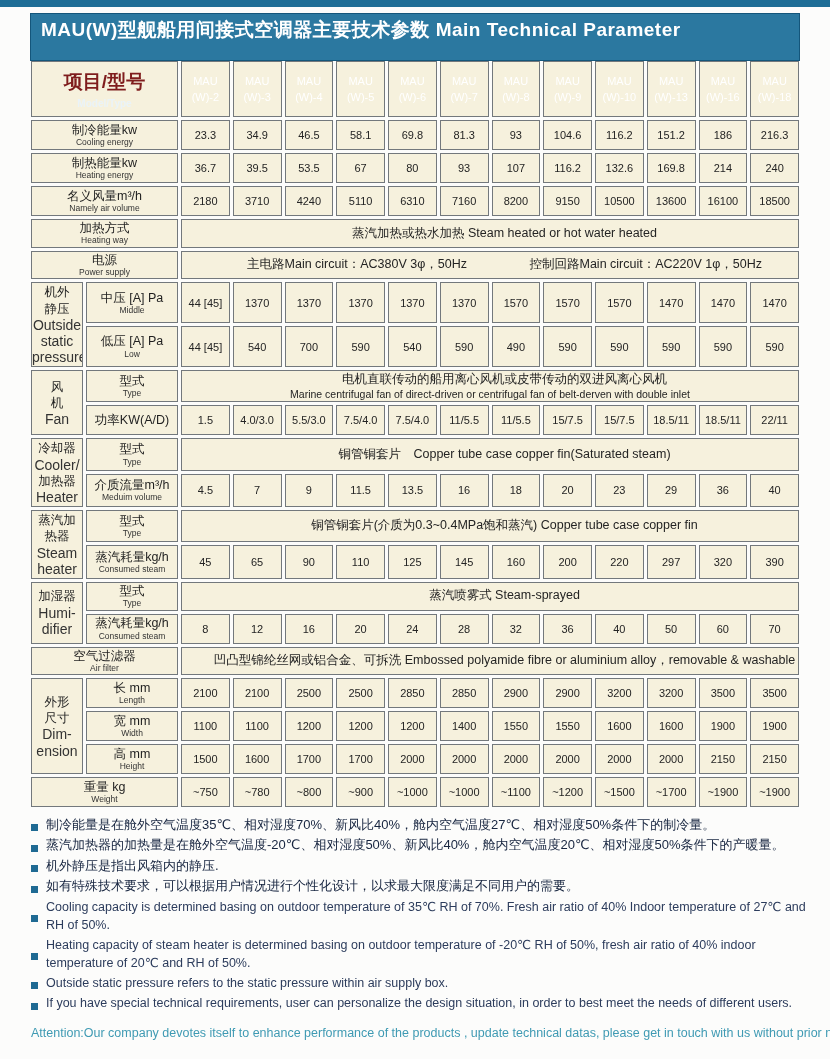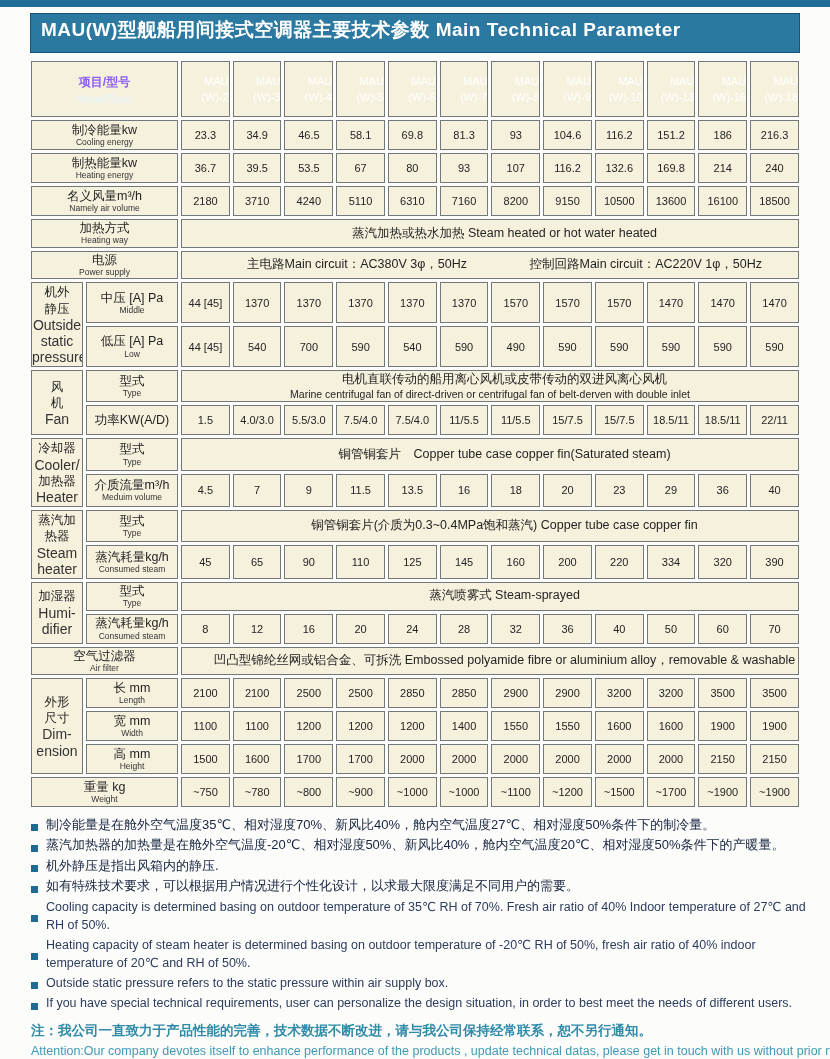--- a/index.html
+++ b/index.html
@@ -3,36 +3,36 @@
 <meta charset="utf-8">
 <style>
   * { box-sizing: border-box; }
   html,body { margin:0; padding:0; background:#ffffff; }
   body { font-family:"Liberation Sans","DejaVu Sans",sans-serif; }
   .page { position:relative; width:830px; height:1059px; background:#fcfcfb; overflow:hidden; }
 
   .top-strip { position:absolute; top:0; left:0; width:830px; height:7px; background:#1e6d96; }
 
   .title-bar {
-    position:absolute; top:13px; left:30px; width:770px; height:40px;
+    position:absolute; top:13px; left:30px; width:770px; height:48px;
     background:#2b78a0; border:1px solid #14567b; color:#ffffff;
     font-size:19px; font-weight:bold; line-height:32px; padding-left:10px;
     letter-spacing:0.5px; white-space:nowrap;
   }
 
   table.spec { position:absolute; top:58px; left:28px; width:774px;
     border-collapse:separate; border-spacing:3px; table-layout:fixed; }
   table.spec th, table.spec td {
     border:1px solid #73787c; background:#f6f1dd; padding:1px 0;
     text-align:center; vertical-align:middle; overflow:hidden;
   }
   th.corner, th.model { background:#2b78a0; border-color:#14567b; color:#fff; height:56px; }
-  th.corner .zh  { color:#8b5cf6; font-size:12px; }
+  th.corner .zh  { color:#7f1d1d; font-size:19px; }
   th.corner .en-sm { color:#eaf3f8; font-size:10px; margin-top:3px; }
-  th.model div { font-size:11px; line-height:1.5; font-weight:normal;text-align:right; }
+  th.model div { font-size:11px; line-height:1.5; font-weight:normal; }
 
   td.label .zh { font-size:12.5px; color:#1f1f1f; line-height:1.15; }
   td.label .en-sm { font-size:8.5px; color:#333; line-height:1.1; margin-top:1px; }
   td.group { padding:2px 0;margin-left:43px; }
   td.group .gzh { font-size:12.5px; color:#1f1f1f; line-height:1.3; }
   td.group .gen { font-size:14px; color:#333; line-height:1.15; }
   td.val { font-size:11px; color:#242424; height:29px; }
   td.spantext { font-size:12.5px; color:#242424; }
   td.spantext .sl1 { font-size:12.5px; line-height:1.25;padding-left:29px; }
   td.spantext .sl2 { font-size:10.5px; line-height:1.2; }
@@ -333,21 +333,21 @@
           </td>
           <td class="val">45</td>
           <td class="val">65</td>
           <td class="val">90</td>
           <td class="val">110</td>
           <td class="val">125</td>
           <td class="val">145</td>
           <td class="val">160</td>
           <td class="val">200</td>
           <td class="val">220</td>
-          <td class="val">334</td>
+          <td class="val">297</td>
           <td class="val">320</td>
           <td class="val">390</td>
         </tr>
         <tr class="r-subspan">
           <td class="group" rowspan="2">
             <div class="gzh">加湿器</div>
             <div class="gen">Humi-</div>
             <div class="gen">difier</div>
           </td>
           <td class="label">
@@ -495,16 +495,15 @@
         <span class="bullet"></span>
         <span class="ntext">Outside static pressure refers to the static pressure within air supply box.</span>
       </div>
       <div class="note en">
         <span class="bullet"></span>
         <span class="ntext">If you have special technical requirements, user can personalize the design situation, in order to best meet the needs of different users.</span>
       </div>
     </div>
 
   <div class="attention">
-    <div class="att-zh">注：我公司一直致力于产品性能的完善，技术数据不断改进，请与我公司保持经常联系，恕不另行通知。</div>
     <div class="att-en">Attention:Our company devotes itself to enhance performance of the products , update technical datas, please get in touch with us without prior notice</div>
   </div>
 </div>
 
 </body></html>

